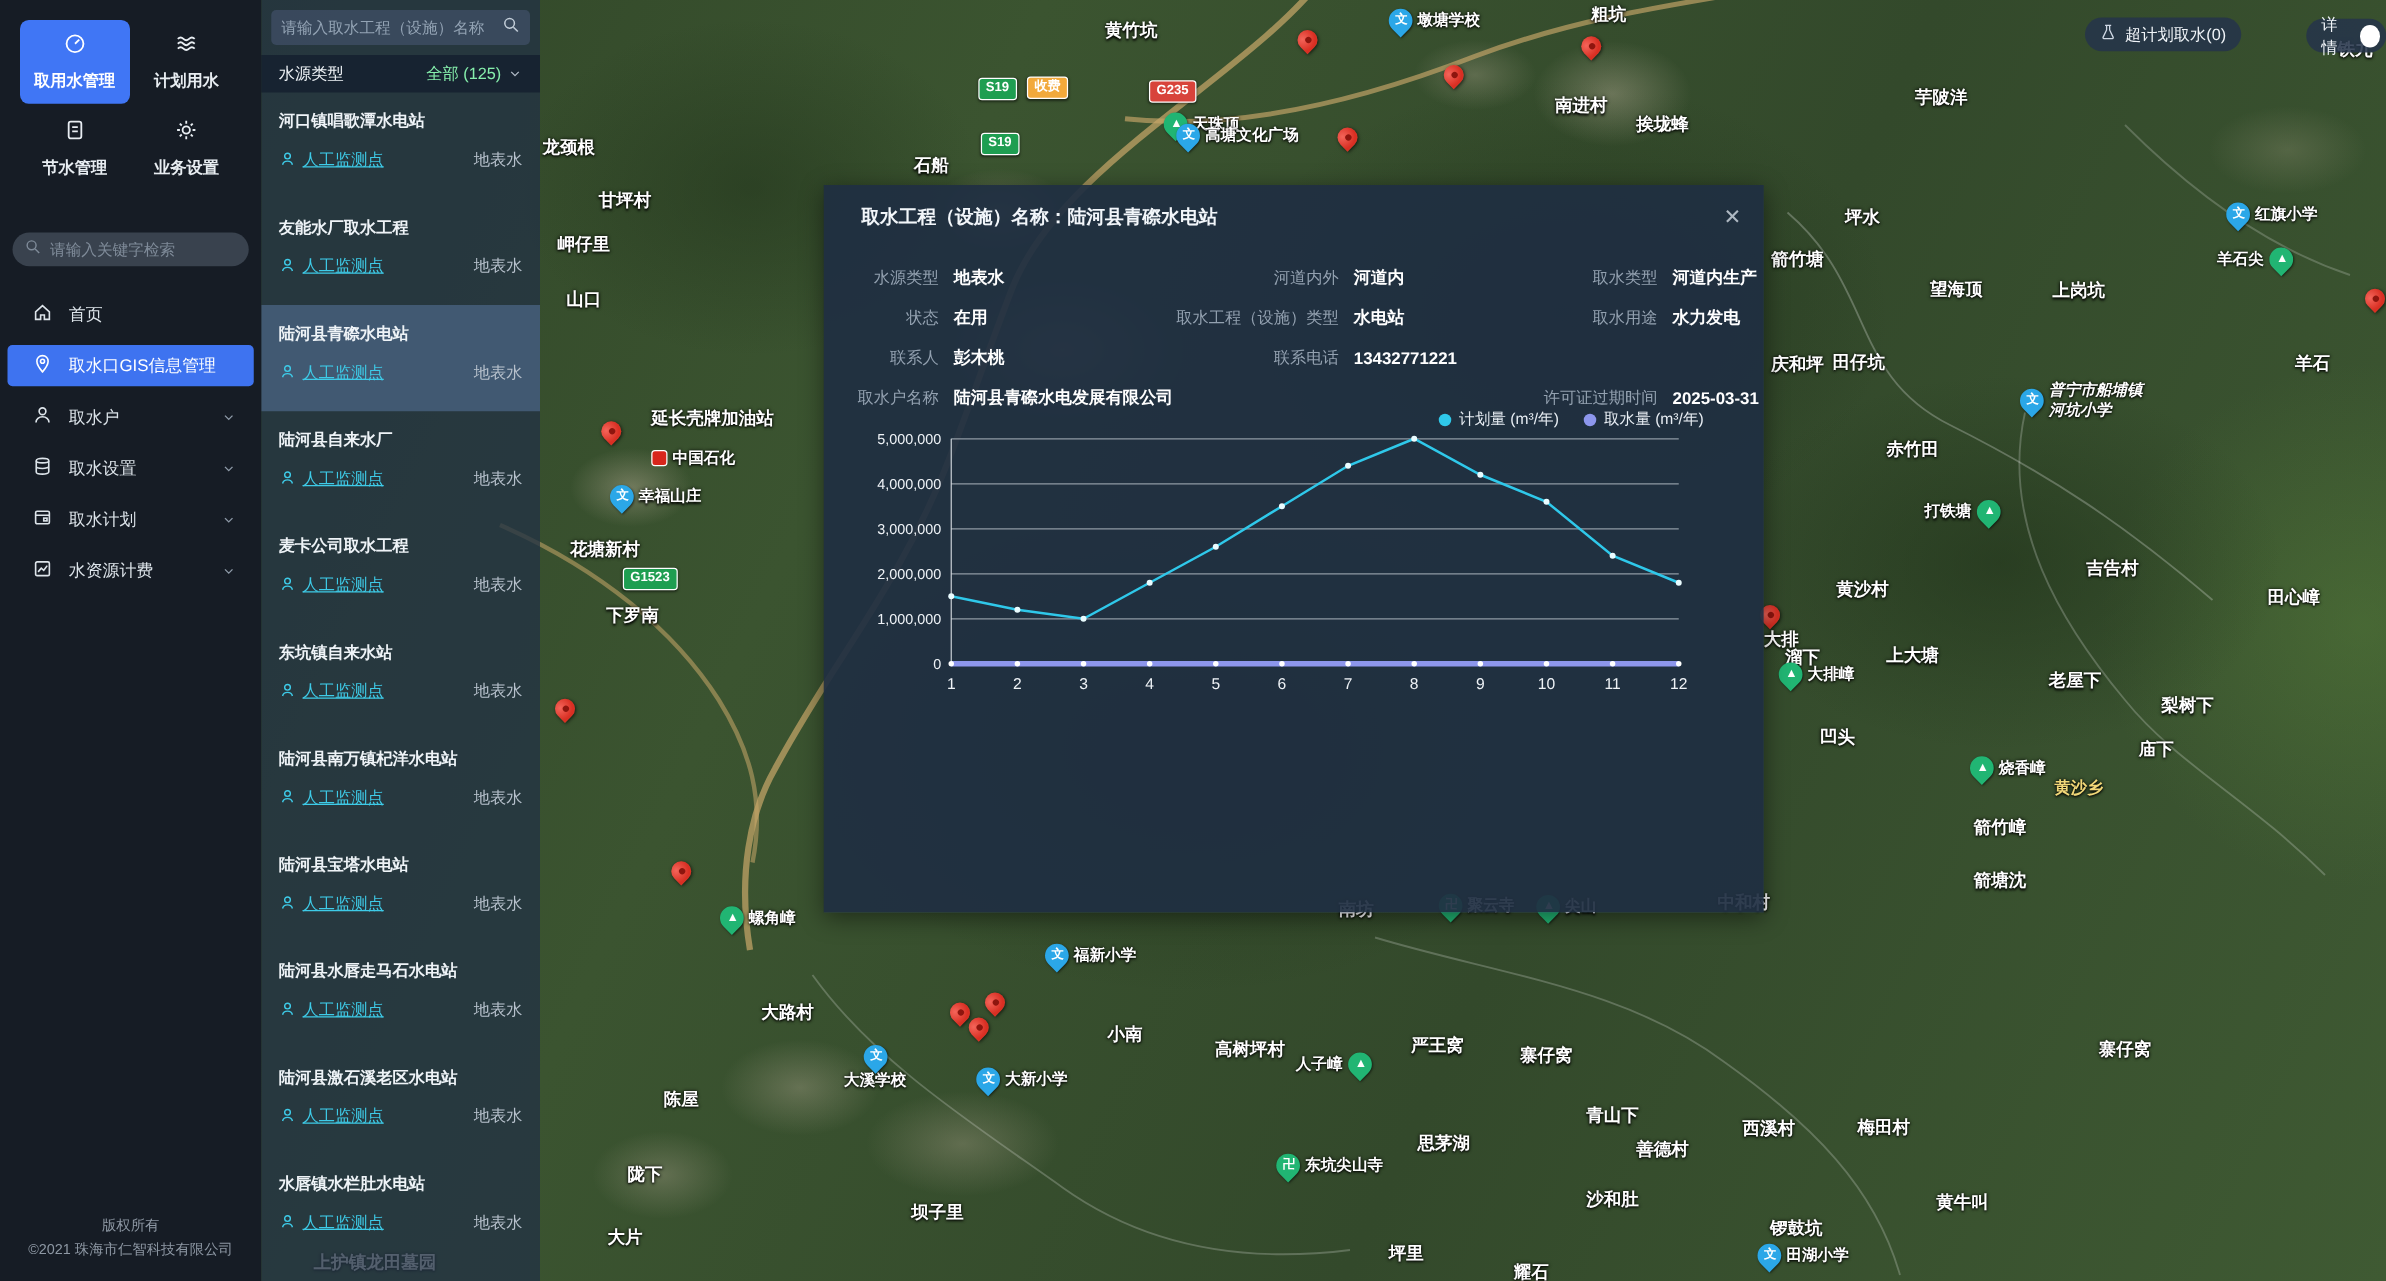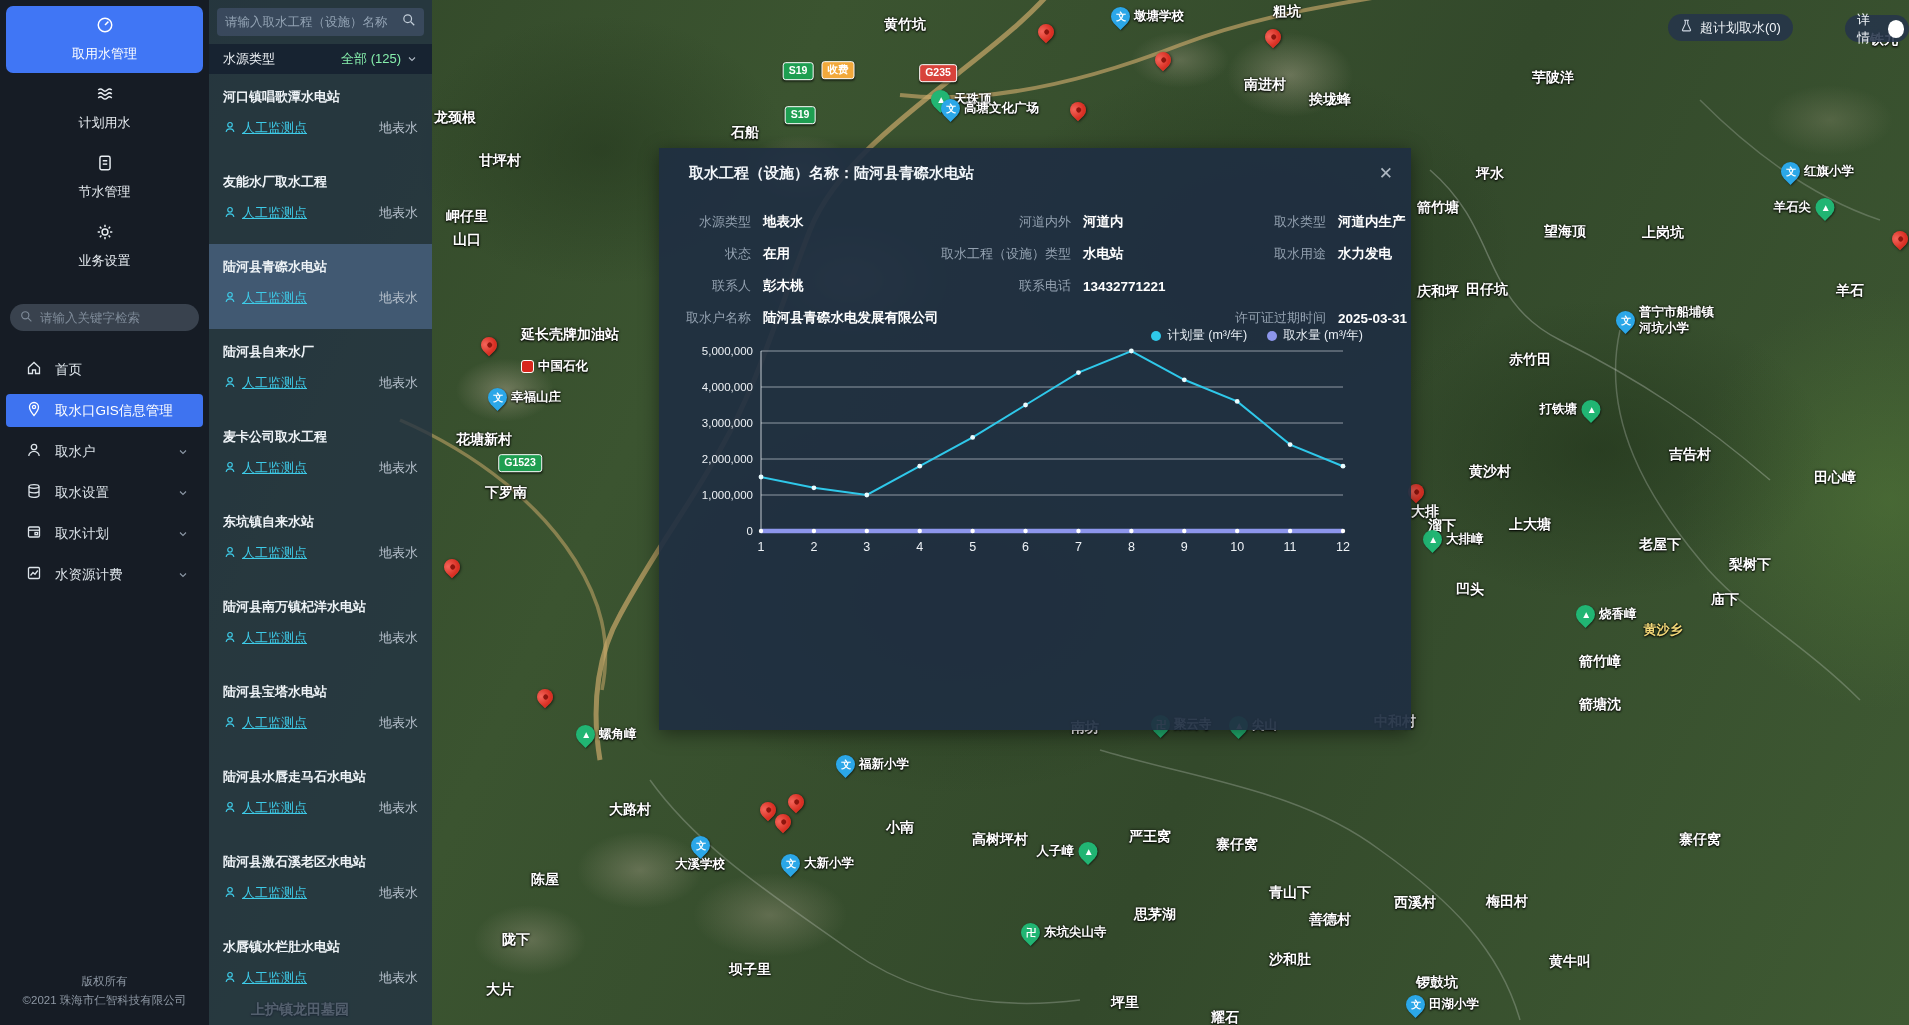--- a/index.html
+++ b/index.html
@@ -22,21 +22,21 @@
       radial-gradient(300px 200px at 1600px 450px, rgba(30,48,24,.55), transparent 75%),
       radial-gradient(350px 250px at 1250px 250px, rgba(28,45,22,.5), transparent 75%),
       radial-gradient(400px 260px at 950px 600px, rgba(26,42,20,.45), transparent 75%),
       radial-gradient(300px 300px at 1890px 500px, rgba(95,140,60,.35), transparent 70%),
       radial-gradient(250px 180px at 600px 150px, rgba(32,50,26,.5), transparent 75%),
       linear-gradient(115deg,#2e4226,#3b5430 35%,#33492b 65%,#3f5a33); }
   .roads { position:absolute; left:0; top:0; pointer-events:none; }
   .map-label { position:absolute; transform:translate(-50%,-50%); color:#fff; font-size:14px;
     font-weight:bold; white-space:nowrap; text-shadow:0 1px 2px #000,0 0 3px rgba(0,0,0,.9); }
   .map-label.town { color:#f2d878; font-size:13px; }
-  .lbl-2line { text-align:left; line-height:1.25; }
+  .lbl-2line { text-align:left; line-height:1.25;font-style:italic; }
   .poi { position:absolute; display:flex; align-items:center; gap:4px;
     transform:translate(-9px,-20px); }
   .poi.side-left { flex-direction:row-reverse; transform:translate(calc(-100% + 12px),-20px); }
   .poi.side-below { flex-direction:column; gap:1px; transform:translate(-50%,-12px); }
   .poi-text { color:#fff; font-size:12.5px; font-weight:bold; white-space:nowrap;
     text-shadow:0 1px 2px #000,0 0 3px rgba(0,0,0,.9); }
   .balloon { width:19px; height:19px; border-radius:50% 50% 50% 0; transform:rotate(-45deg);
     display:flex; align-items:center; justify-content:center; box-shadow:0 1px 2px rgba(0,0,0,.6); }
   .balloon > span { transform:rotate(45deg); color:#fff; font-size:10px; font-weight:bold; line-height:1; }
   .balloon.school { background:#2ba7e8; }
@@ -56,21 +56,21 @@
 
   
   .pill { position:absolute; background:rgba(38,52,74,.88); border-radius:14px; color:#f0f4f8;
     font-size:13px; display:flex; align-items:center; gap:7px; padding:0 12px; height:27px; cursor:pointer; }
   .pill-overplan { left:1668px; top:14px; }
   .pill-detail { left:1845px; top:15px; padding-right:5px; }
   .toggle-knob { width:18px; height:18px; border-radius:50%; background:#fff; }
 
   
   .sidebar { position:absolute; left:0; top:0; width:209px; height:1025px; background:#161c25; z-index:30; }
-  .tiles { display:grid; grid-template-columns:1fr; gap:2px; padding:6px; }
+  .tiles { display:grid; grid-template-columns:1fr 1fr; gap:2px; padding:16px;font-weight:bold; }
   .tile { height:67px; border-radius:7px; display:flex; flex-direction:column; align-items:center;
     justify-content:center; gap:7px; cursor:pointer; color:#e8edf2; }
   .tile.active { background:#4076f5; color:#fff; }
   .tile .tlabel { font-size:13px; }
   .side-search { margin:18px 10px 0 10px; height:27px; background:#39424e; border-radius:14px;
     display:flex; align-items:center; padding:0 10px; gap:7px; }
   .side-search input { background:transparent; border:none; outline:none; color:#bef264;
     font-size:12.5px; width:150px; font-family:inherit; }
   .side-search input::placeholder { color:#7f8b99; }
   .menu { margin-top:22px; }
@@ -148,21 +148,21 @@
         </div>
         <div class="map-label" style="left: 745px; top: 133px;">石船</div>
         <div class="poi side-right" style="left: 950px; top: 119px;">
           <span class="balloon school">
             <span>文</span>
           </span>
           <span class="poi-text">高塘文化广场</span>
         </div>
         <div class="map-label" style="left: 455px; top: 118px;">龙颈根</div>
         <div class="map-label" style="left: 500px; top: 161px;">甘坪村</div>
-        <div class="map-label" style="left: 467px; top: 217px;">岬仔里</div>
+        <div class="map-label" style="left: 467px; top: 196px;">岬仔里</div>
         <div class="map-label" style="left: 467px; top: 240px;">山口</div>
         <div class="map-label" style="left: 1287px; top: 12px;">粗坑</div>
         <div class="map-label" style="left: 1265px; top: 85px;">南进村</div>
         <div class="map-label" style="left: 1330px; top: 100px;">挨垅蜂</div>
         <div class="map-label" style="left: 1553px; top: 78px;">芋陂洋</div>
         <div class="map-label" style="left: 1884px; top: 40px;">铁九</div>
         <div class="map-label" style="left: 1490px; top: 174px;">坪水</div>
         <div class="map-label" style="left: 1438px; top: 208px;">箭竹塘</div>
         <div class="map-label" style="left: 1565px; top: 232px;">望海顶</div>
         <div class="map-label" style="left: 1663px; top: 233px;">上岗坑</div>

